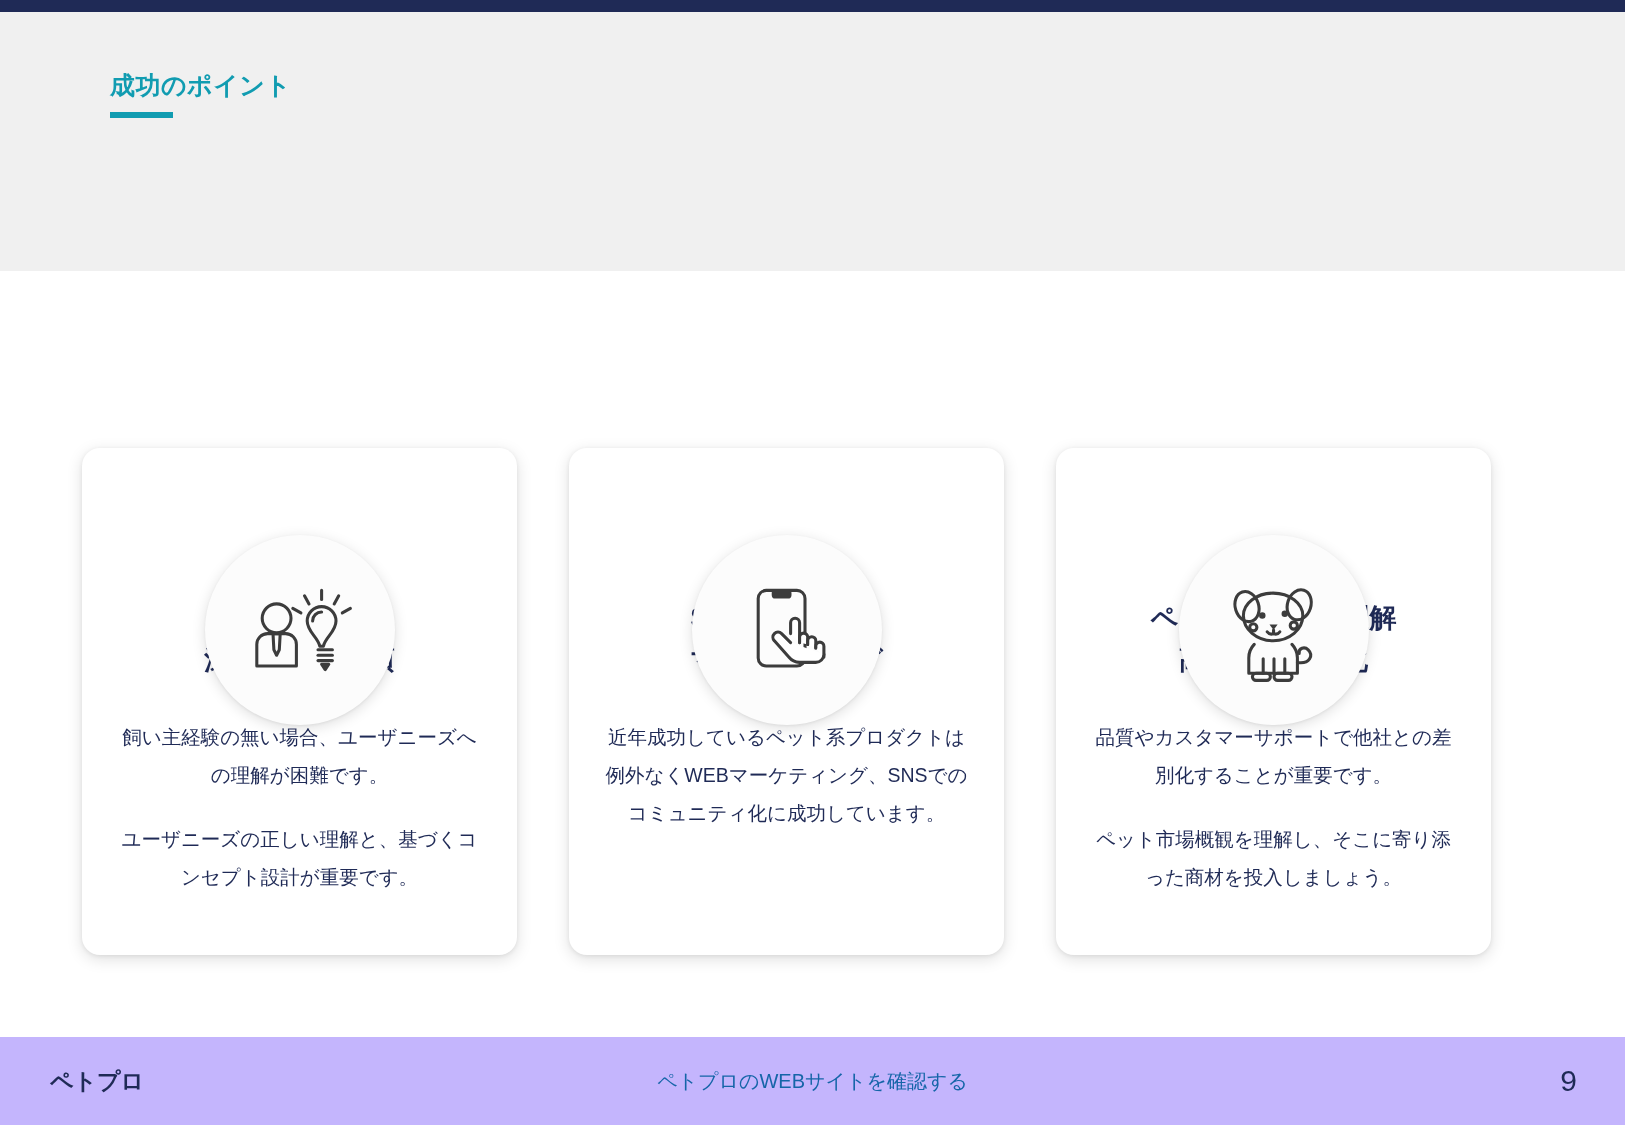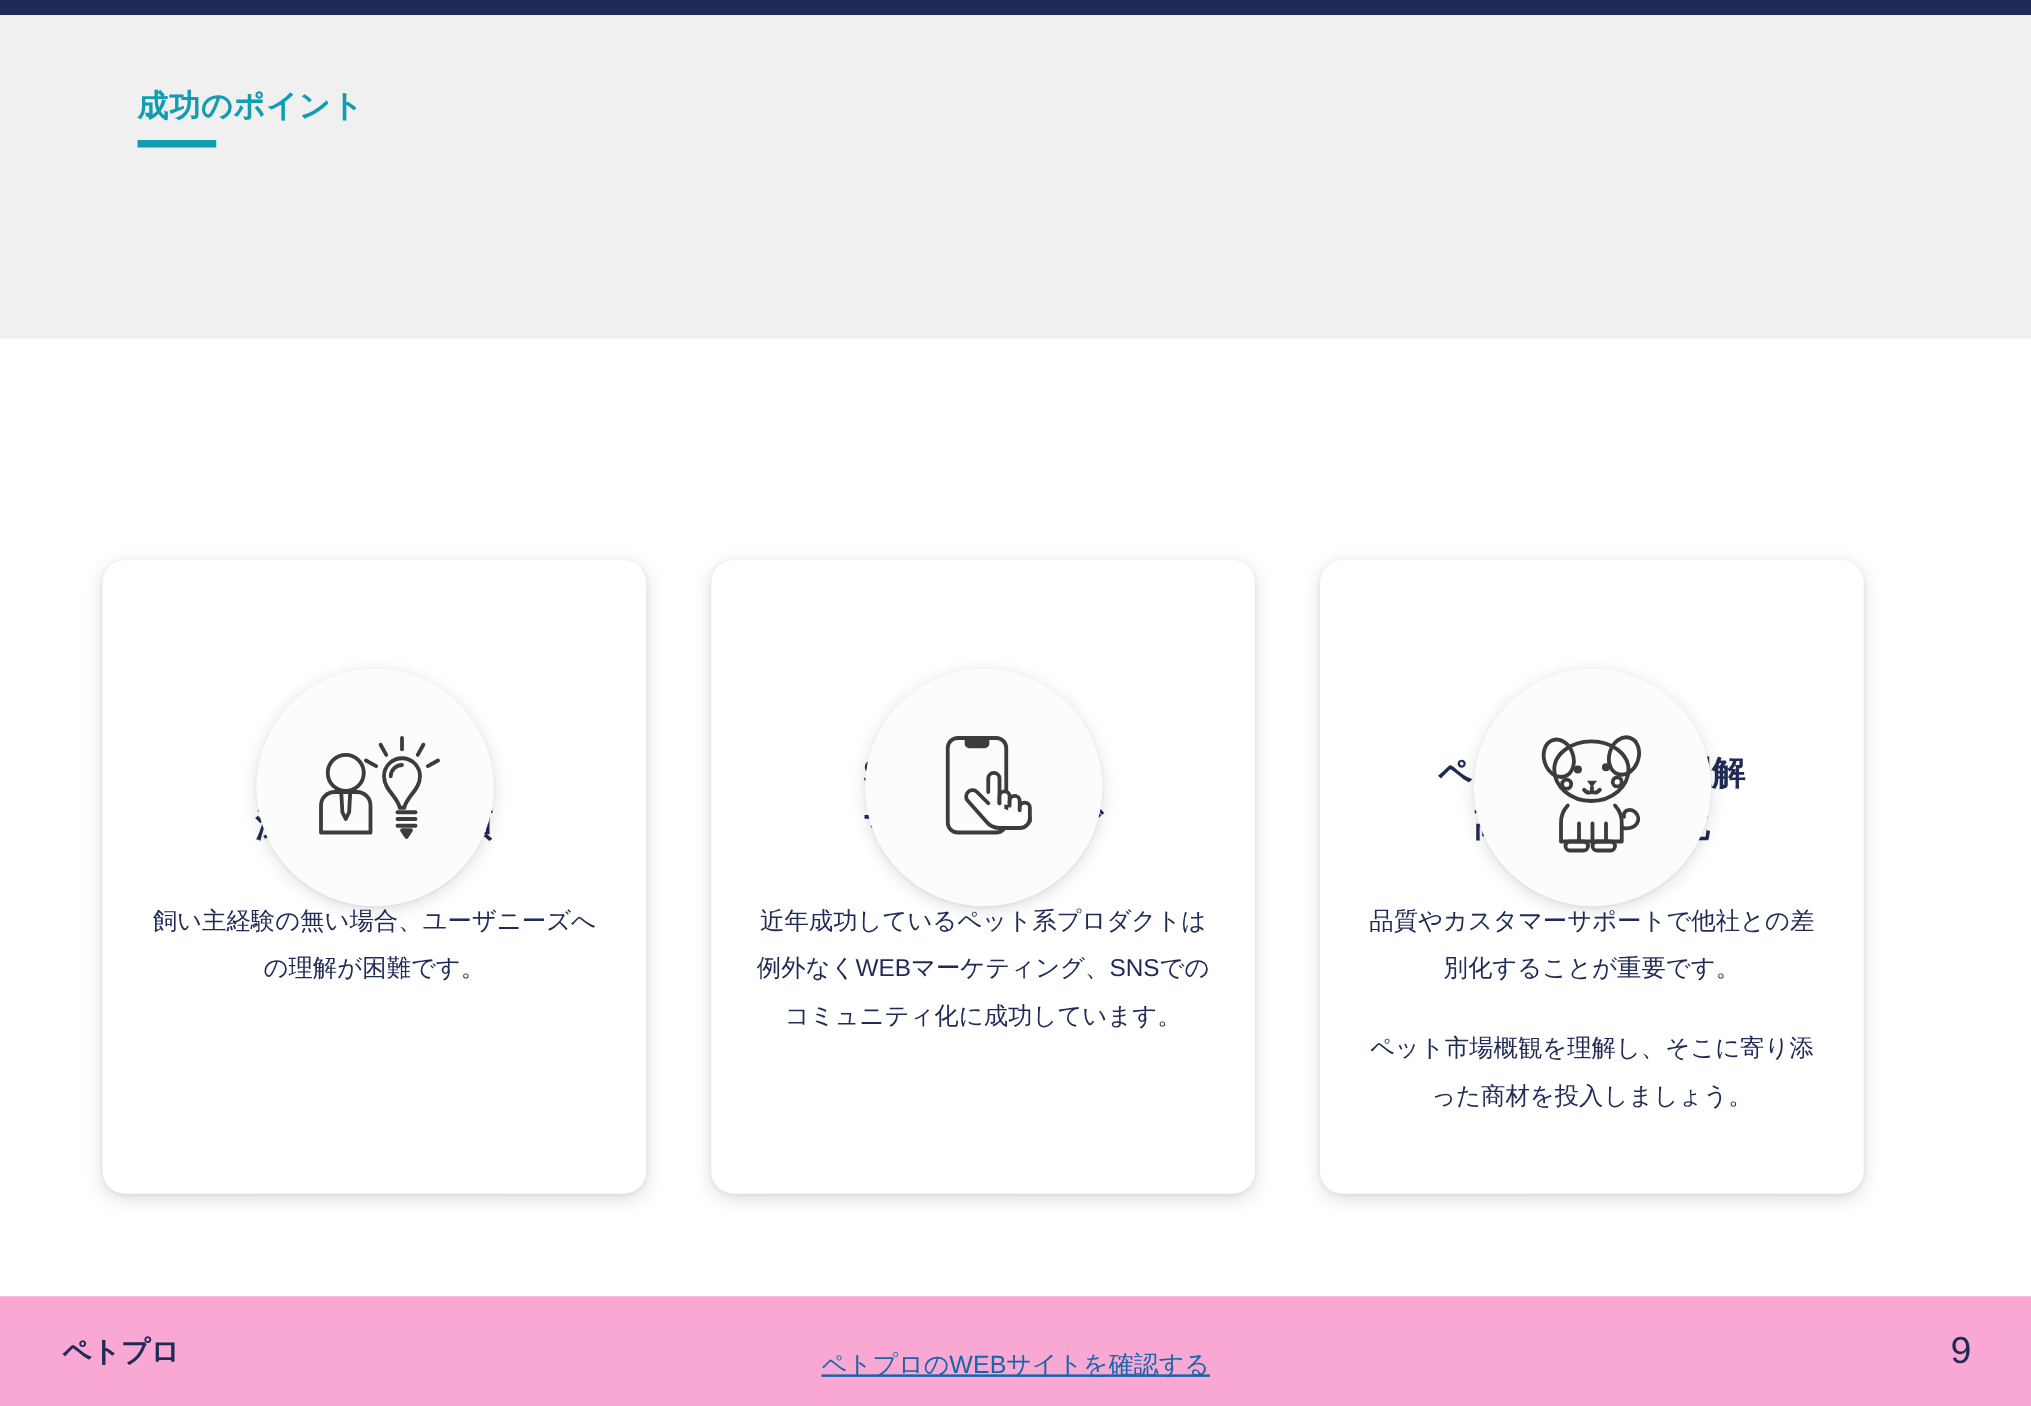--- a/index.html
+++ b/index.html
@@ -128,42 +128,40 @@
   }
   .card-body p:last-child { margin-bottom: 0; }
 
   
   .footer {
     position: absolute;
     left: 0;
     top: 1037px;
     width: 1625px;
     height: 88px;
-    background: #f9a8d4;
+    background: #c4b5fd;
   }
   .footer-brand {
     position: absolute;
     left: 50px;
     top: 50%;
     transform: translateY(-50%);
     font-size: 23px;
     font-weight: bold;
     color: #1f2a56;
   }
   .footer-link {
     position: absolute;
     left: 50%;
     transform: translate(-50%, -50%);
     top: 50%;
     font-size: 20px;
     color: #1565a8;
-    text-decoration: underline;
     white-space: nowrap;
     cursor: pointer;
-    margin-top: 11px;
   }
   .footer-page {
     position: absolute;
     right: 48px;
     top: 50%;
     transform: translateY(-50%);
     font-size: 30px;
     color: #1f2a56;
   }
 </style>
@@ -207,20 +205,21 @@
         <path d="M52 36 l9 5"></path>
         <path d="M116 36 l-9 5"></path>
       </svg>
     </div>
     <div class="card-title">
       <span class="t-line">ユーザニーズ</span>
       <span class="t-line">深い洞察が必須</span>
     </div>
     <div class="card-body">
       <p>飼い主経験の無い場合、ユーザニーズへの理解が困難です。</p>
+      <p>ユーザニーズの正しい理解と、基づくコンセプト設計が重要です。</p>
     </div>
   </div>
 
   <div class="card card-2">
     <div class="icon-circle">
       <svg viewBox="0 0 120 120" fill="none" stroke="#3c3c3c" stroke-width="3.4" stroke-linecap="round" stroke-linejoin="round">
 
         <rect x="28" y="16" width="52" height="84" rx="9"></rect>
 
         <path d="M46 16 h16 a3 3 0 0 1 3 3 v2 a4 4 0 0 1 -4 4 h-14 a4 4 0 0 1 -4 -4 v-2 a3 3 0 0 1 3 -3 Z" fill="#3c3c3c" stroke="none"></path>

